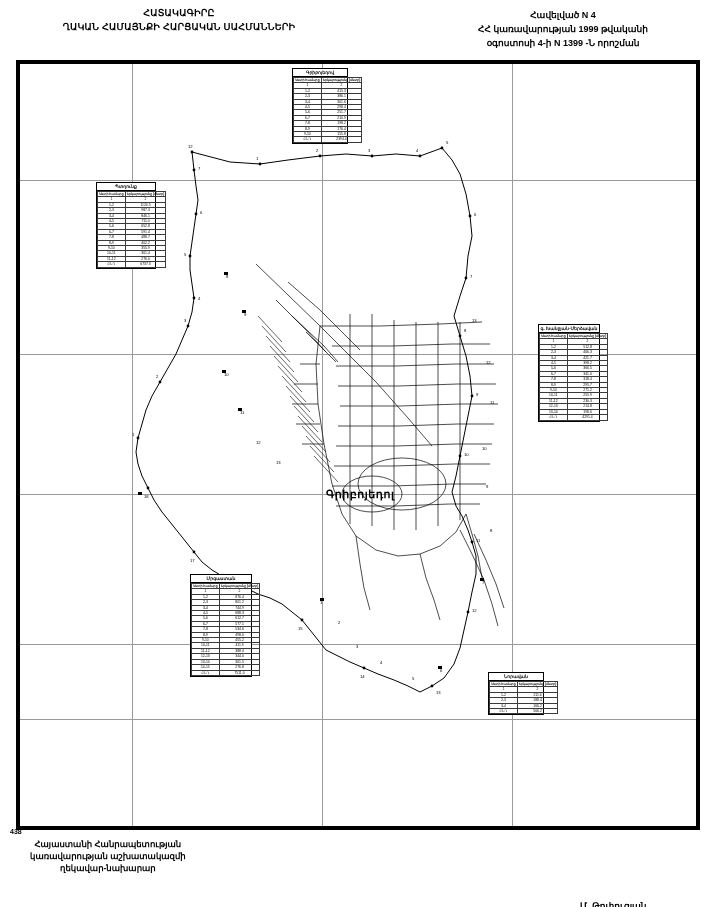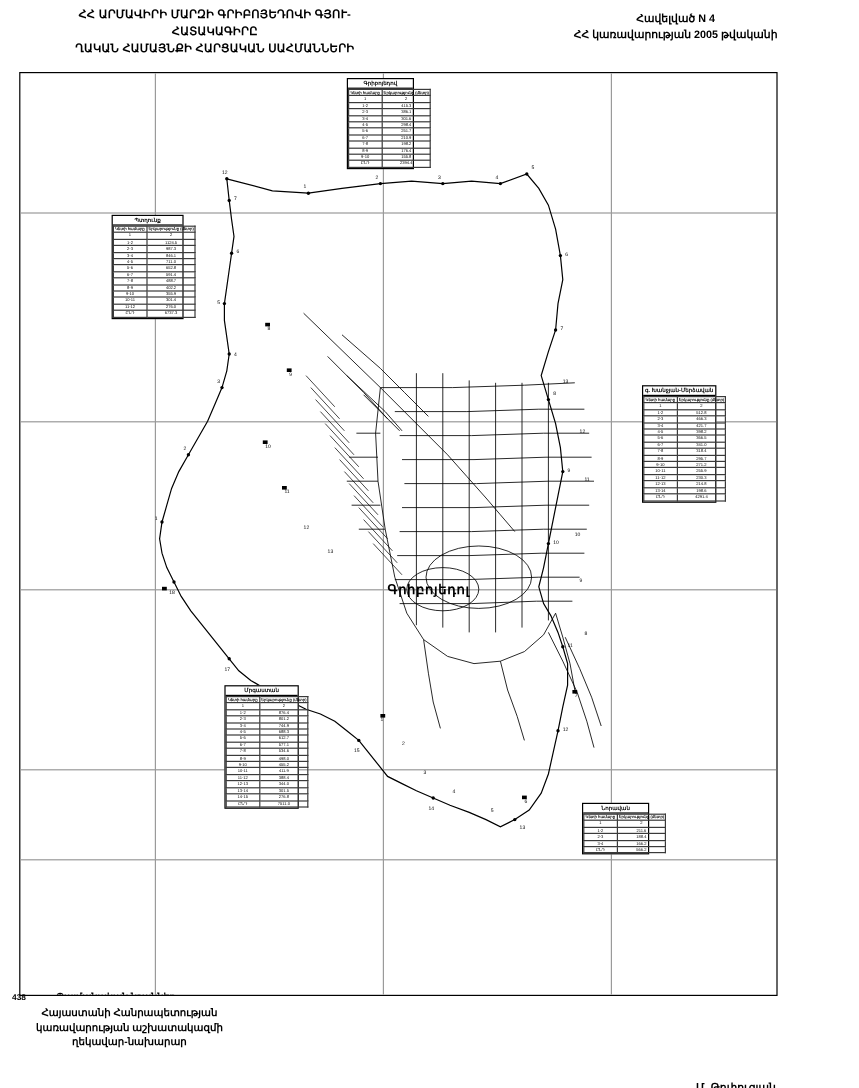--- a/index.html
+++ b/index.html
@@ -40,23 +40,23 @@
     text-align: center;
     font-weight: bold;
     font-size: 9px;
     line-height: 14px;
   }
 
   
   .frame {
     position: absolute;
     left: 16px; top: 60px;
-    width: 632px;
+    width: 684px;
     height: 770px;
-    border: 1px solid #000000;
+    border: 4px solid #000000;
     box-sizing: border-box;
     overflow: hidden;
   }
   .grid-v, .grid-h {
     position: absolute;
     background: #9a9a9a;
   }
   .grid-v { width: 1px; top: 0; bottom: 0; }
   .grid-h { height: 1px; left: 0; right: 0; }
 
@@ -135,28 +135,28 @@
   }
 
   .svgmap { position: absolute; left: 0; top: 0; }
 </style>
 </head>
 <body>
 
 <div class="page">
 
   <div class="hdr-left">
-    <div>ՀՀ ԱՐՄԱՎԻՐԻ ՄԱՐԶԻ ԳՐԻԲՈՅԵԴՈՎԻ ԳՅՈՒ-</div>
     <div>ՀԱՏԱԿԱԳԻՐԸ</div>
     <div>ՂԱԿԱՆ ՀԱՄԱՅՆՔԻ ՀԱՐՑԱԿԱՆ ՍԱՀՄԱՆՆԵՐԻ</div>
   </div>
 
   <div class="hdr-right">
     <div>Հավելված N 4</div>
-    <div>ՀՀ կառավարության 2005 թվականի</div>
+    <div>ՀՀ կառավարության 1999 թվականի</div>
+    <div>օգոստոսի 4-ի N 1399 -Ն որոշման</div>
   </div>
 
   <div class="frame">
 
     <div class="grid-v" style="left:112px"></div>
     <div class="grid-v" style="left:302px"></div>
     <div class="grid-v" style="left:492px"></div>
     <div class="grid-h" style="top:116px"></div>
     <div class="grid-h" style="top:290px"></div>
     <div class="grid-h" style="top:430px"></div>

